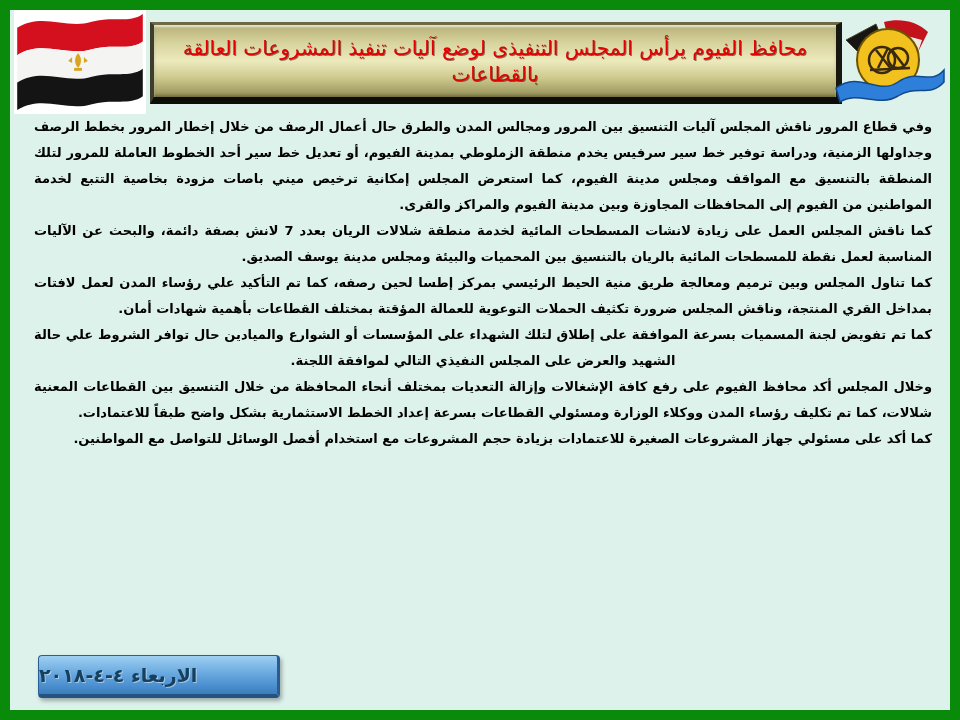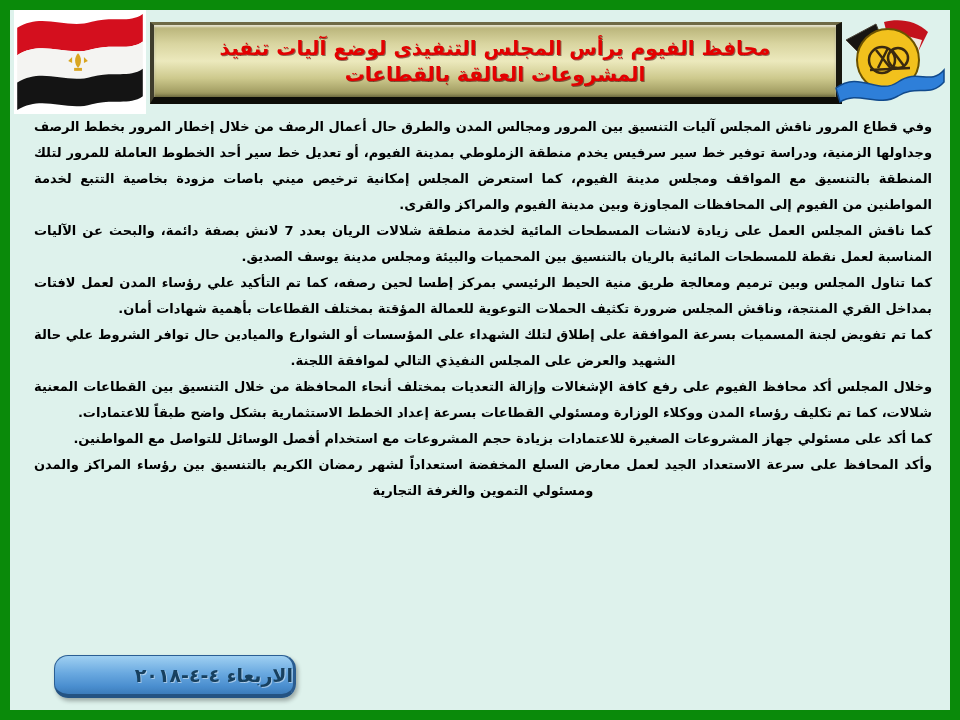--- a/index.html
+++ b/index.html
@@ -13,43 +13,43 @@
   .flag-box svg{display:block;width:100%;height:100%;}
   .title-banner{
     position:absolute;left:140px;top:12px;width:682px;height:72px;
     background:linear-gradient(180deg,#b5b075 0%,#d9d5a0 26%,#ece9bd 50%,#cdc98d 74%,#948f55 100%);
     border-top:3px solid #6e6a46;border-left:4px solid #3f3d2c;
     border-right:6px solid #17170f;border-bottom:7px solid #0d0d08;
     box-shadow:inset 0 2px 2px rgba(255,255,255,.65), inset 0 -2px 3px rgba(0,0,0,.25);
     display:flex;align-items:center;justify-content:center;
   }
   .title-banner h1{
-    margin:8px;padding:0 10px;font-size:20px;line-height:1.3;font-weight:bold;
+    margin:8px;padding:0 10px;font-size:20px;line-height:1.3;font-weight:normal;
     color:#e30000;text-align:center;direction:rtl;
     text-shadow:1px 1px 0 rgba(70,0,0,.55);
   }
   .logo-box{position:absolute;right:2px;top:0;width:116px;height:108px;}
   .logo-box svg{display:block;width:100%;height:100%;}
   
   .article{
     position:absolute;left:12px;right:10px;top:104px;
     direction:rtl;text-align:justify;color:#000;
     font-size:13px;line-height:26px;font-weight:bold;
     padding:0 8px 0 12px;
   }
   .article p{margin:0;text-align:justify;text-align-last:right;}
   .article p:nth-of-type(4),
   .article p:nth-of-type(7){text-align-last:center;}
   
   .date-badge{
-    position:absolute;left:44px;bottom:12px;width:238px;height:38px;
+    position:absolute;left:28px;bottom:12px;width:238px;height:38px;
     background:linear-gradient(180deg,#9fd0f2 0%,#6aa9e0 45%,#4a8ecf 80%,#3c7cba 100%);
     border:1px solid #2b5f94;border-bottom:4px solid #245382;border-right:3px solid #2a5c90;
-    border-radius:14px;box-shadow:2px 3px 4px rgba(0,0,0,.3);
-    display:flex;align-items:center;justify-content:flex-end;
+    border-radius:4px;box-shadow:2px 3px 4px rgba(0,0,0,.3);
+    display:flex;align-items:center;justify-content:flex-start;
   }
   .date-badge span{
     direction:rtl;font-size:19px;font-weight:bold;color:#17405f;
     text-shadow:1px 1px 0 rgba(255,255,255,.45);
   }
 </style>
 </head>
 <body>
 
 <div class="page">
@@ -96,20 +96,19 @@
       <p>كما ناقش المجلس العمل على زيادة لانشات المسطحات المائية لخدمة منطقة شلالات الريان بعدد 7 لانش بصفة دائمة، والبحث عن الآليات المناسبة لعمل نقطة للمسطحات المائية بالريان بالتنسيق بين المحميات والبيئة ومجلس مدينة يوسف الصديق.</p>
 
       <p>كما تناول المجلس وبين ترميم ومعالجة طريق منية الحيط الرئيسي بمركز إطسا لحين رصفه، كما تم التأكيد علي رؤساء المدن لعمل لافتات بمداخل القري المنتجة، وناقش المجلس ضرورة تكثيف الحملات التوعوية للعمالة المؤقتة بمختلف القطاعات بأهمية شهادات أمان.</p>
 
       <p>كما تم تفويض لجنة المسميات بسرعة الموافقة على إطلاق لتلك الشهداء على المؤسسات أو الشوارع والميادين حال توافر الشروط علي حالة الشهيد والعرض على المجلس النفيذي التالي لموافقة اللجنة.</p>
 
       <p>وخلال المجلس أكد محافظ الفيوم على رفع كافة الإشغالات وإزالة التعديات بمختلف أنحاء المحافظة من خلال التنسيق بين القطاعات المعنية شلالات، كما تم تكليف رؤساء المدن ووكلاء الوزارة ومسئولي القطاعات بسرعة إعداد الخطط الاستثمارية بشكل واضح طبقاً للاعتمادات.</p>
 
       <p>كما أكد على مسئولي جهاز المشروعات الصغيرة للاعتمادات بزيادة حجم المشروعات مع استخدام أفصل الوسائل للتواصل مع المواطنين.</p>
 
-      <p>وأكد المحافظ على سرعة الاستعداد الجيد لعمل معارض السلع المخفضة استعداداً لشهر رمضان الكريم بالتنسيق بين رؤساء المراكز والمدن ومسئولي التموين والغرفة التجارية</p>
     </div>
 
   <div class="date-badge">
     <span>الاربعاء ٤-٤-٢٠١٨</span>
   </div>
 
 </div>
 
 </body></html>

